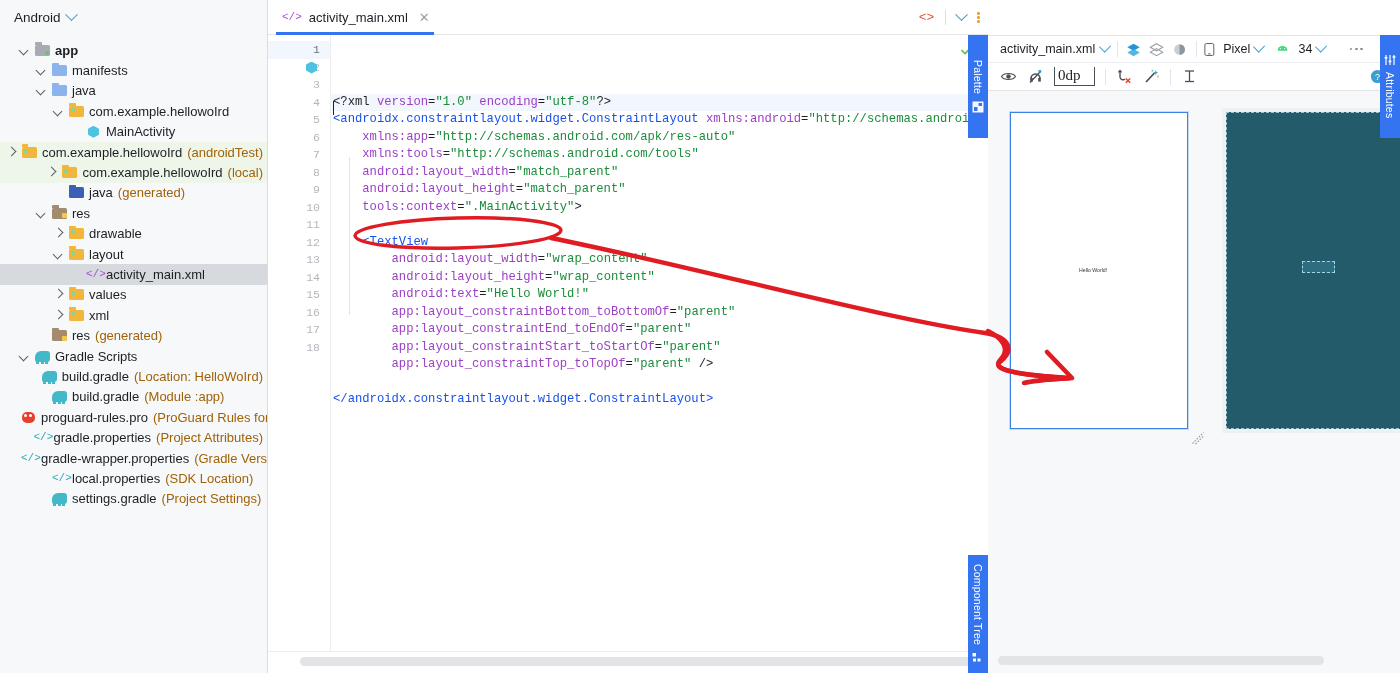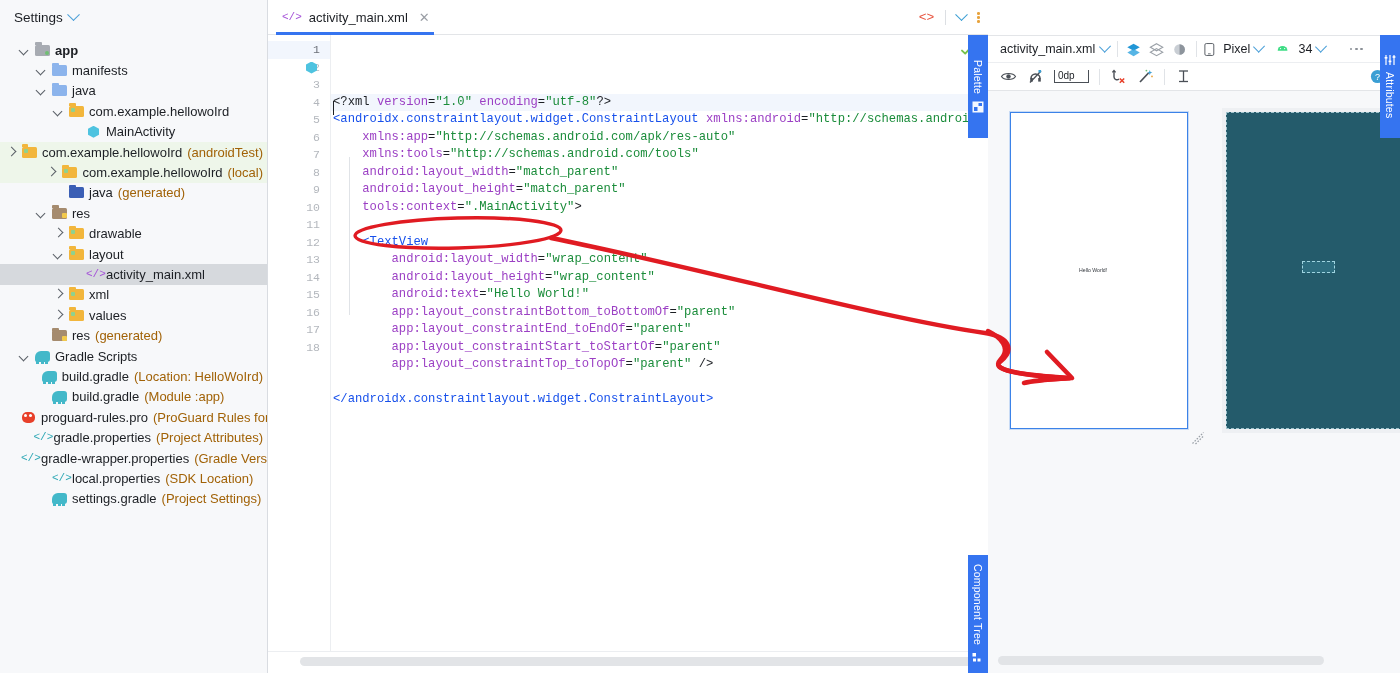--- a/index.html
+++ b/index.html
@@ -259,21 +259,21 @@
   
   .annot { position: absolute; left: 0; top: 0; width: 1400px; height: 673px; pointer-events: none; }
 </style>
 </head>
 <body>
 
 <div class="app">
 
   <div class="project-panel">
     <div class="project-header">
-      <span class="ptitle">Settings</span>
+      <span class="ptitle">Android</span>
       <span class="chev-sm"></span>
     </div>
     <div class="tree" id="tree">
         <div class="trow">
           <span style="display:inline-block;width:14px"></span>
           <span class="arrow down"></span>
           <span class="ico">
             <span class="fold gray"></span>
           </span>
           <span class="lbl bold">app</span>
@@ -368,29 +368,29 @@
             <span class="xmlico">&lt;/&gt;</span>
           </span>
           <span class="lbl">activity_main.xml</span>
         </div>
         <div class="trow">
           <span style="display:inline-block;width:48px"></span>
           <span class="arrow right"></span>
           <span class="ico">
             <span class="fold yellow"></span>
           </span>
+          <span class="lbl">values</span>
+        </div>
+        <div class="trow">
+          <span style="display:inline-block;width:48px"></span>
+          <span class="arrow right"></span>
+          <span class="ico">
+            <span class="fold yellow"></span>
+          </span>
           <span class="lbl">xml</span>
-        </div>
-        <div class="trow">
-          <span style="display:inline-block;width:48px"></span>
-          <span class="arrow right"></span>
-          <span class="ico">
-            <span class="fold yellow"></span>
-          </span>
-          <span class="lbl">values</span>
         </div>
         <div class="trow">
           <span style="display:inline-block;width:31px"></span>
           <span class="arrow"></span>
           <span class="ico">
             <span class="fold brown"></span>
           </span>
           <span class="lbl">res</span>
           <span class="dim">(generated)</span>
         </div>
@@ -595,21 +595,21 @@
         <circle cx="8.5" cy="8.5" r="2.2" fill="#4a4f56"></circle>
       </svg>
       <svg class="tb-ico" viewBox="0 0 17 17">
         <path d="M4 10.5 a4.5 4.5 0 0 1 9 0" fill="none" stroke="#4a4f56" stroke-width="1.6"></path>
         <rect x="3.2" y="10" width="2.6" height="3.6" fill="#4a4f56"></rect>
         <rect x="11.2" y="10" width="2.6" height="3.6" fill="#4a4f56"></rect>
         <line x1="3" y1="14.5" x2="14" y2="3" stroke="#4a4f56" stroke-width="1.3"></line>
         <rect x="11.5" y="2" width="2.6" height="2.6" fill="#3b9fd4"></rect>
       </svg>
       <span style="position:relative; display:inline-flex; align-items:center;">
-        <span style="font-size:10px;color:#1c1f24;border-bottom:1.3px solid #4a4f56;padding:0 13px 1px 3px;border-left:1.3px solid #4a4f56;border-right:1.3px solid #4a4f56;border-top:none;">0dp</span>
+        <span style="font-size:15px;color:#1c1f24;border-bottom:1.3px solid #4a4f56;padding:0 13px 1px 3px;border-left:1.3px solid #4a4f56;border-right:1.3px solid #4a4f56;border-top:none;font-family:Liberation Serif, serif;">0dp</span>
       </span>
       <span class="tsep"></span>
       <svg class="tb-ico" viewBox="0 0 17 17">
         <path d="M4 3 L4 9 a3 3 0 0 0 5 2" fill="none" stroke="#4a4f56" stroke-width="1.4"></path>
         <path d="M2.4 4.3 L4 2.4 L5.6 4.3" fill="none" stroke="#4a4f56" stroke-width="1.3"></path>
         <path d="M9.8 10.5 L14.2 14.8 M14.2 10.5 L9.8 14.8" stroke="#e8402a" stroke-width="1.5"></path>
       </svg>
       <svg class="tb-ico" viewBox="0 0 17 17">
         <line x1="3" y1="14" x2="11.5" y2="5" stroke="#4a4f56" stroke-width="1.7"></line>
         <path d="M12.8 2 l0.7 1.9 1.9 0.7 -1.9 0.7 -0.7 1.9 -0.7 -1.9 -1.9 -0.7 1.9 -0.7 Z" fill="#3b9fd4"></path>

